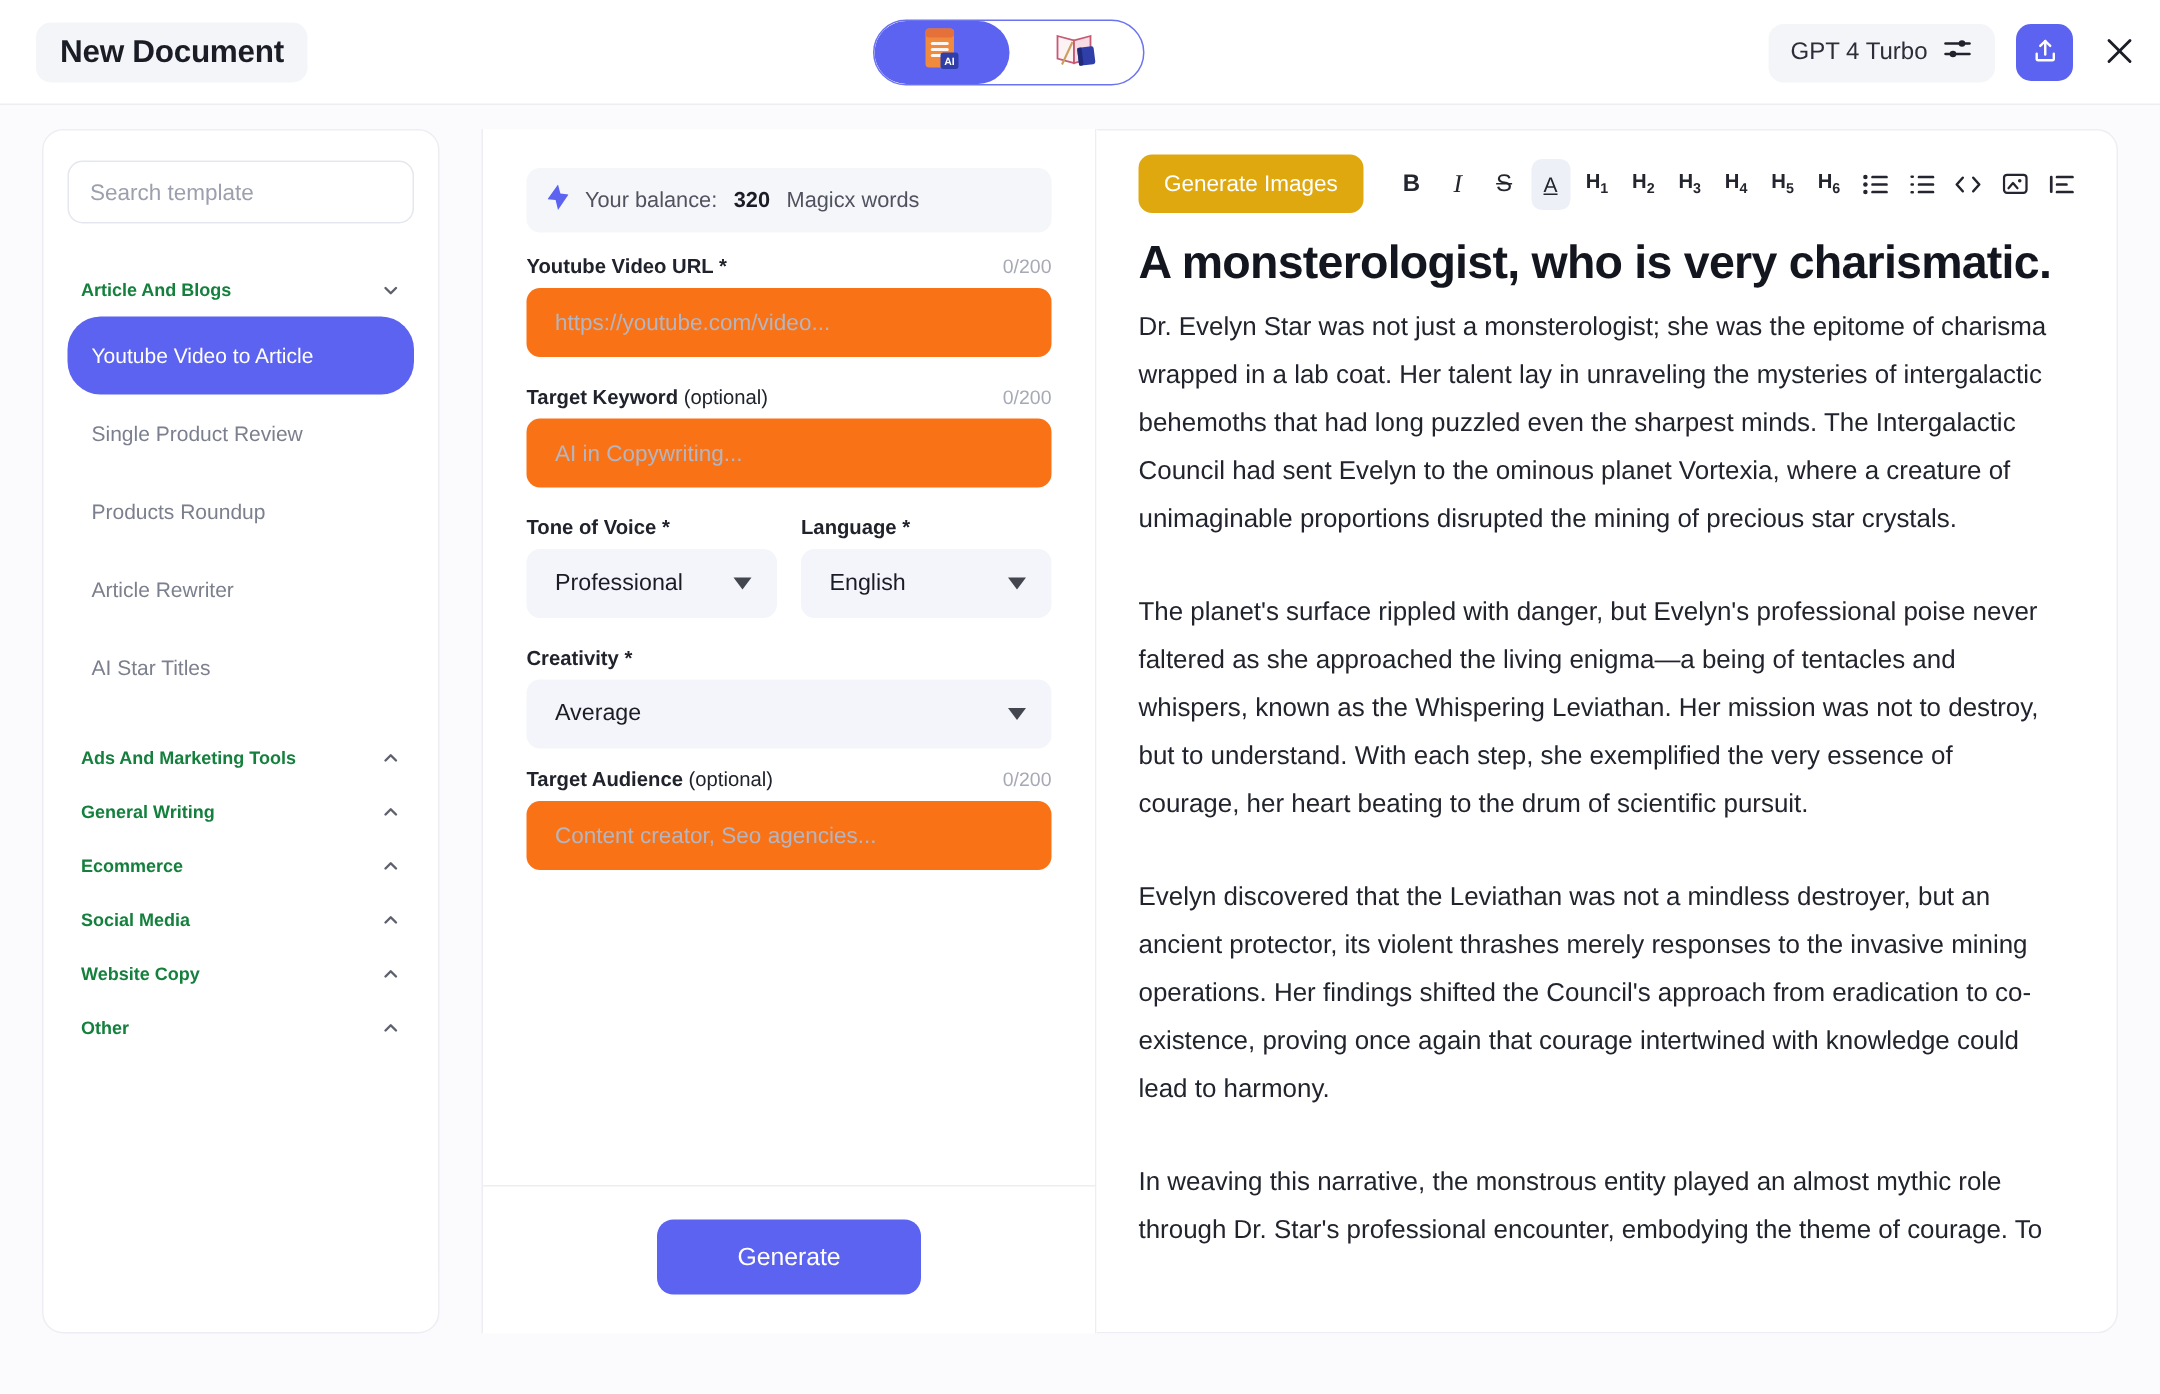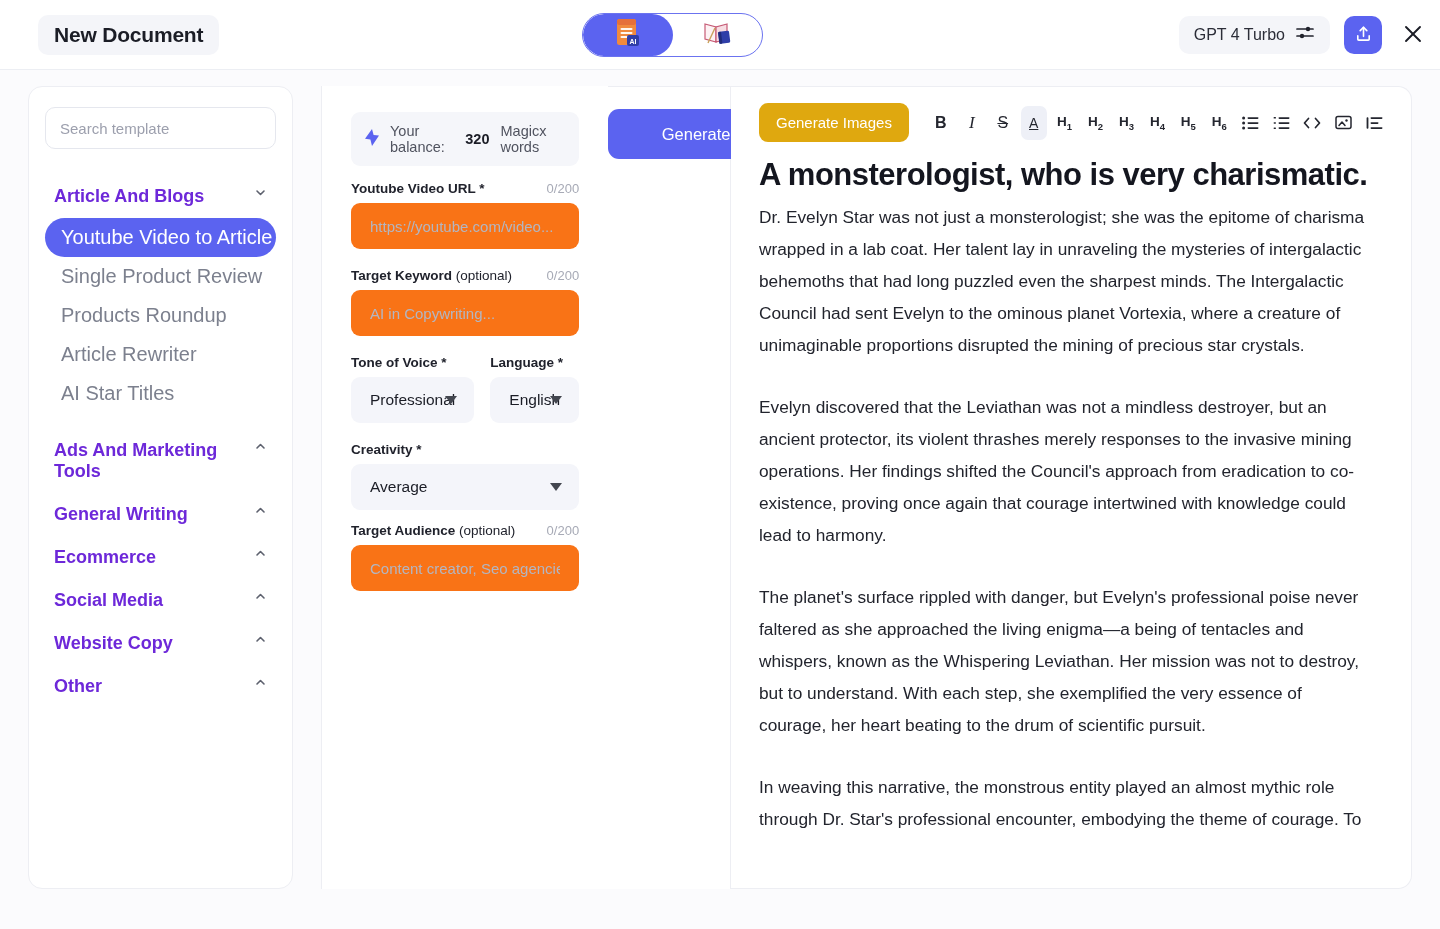--- a/index.html
+++ b/index.html
@@ -11,21 +11,21 @@
   }
 
   
   .header {
     position: relative;
     height: 70px;
     background: #ffffff;
     border-bottom: 1px solid #eceef3;
     display: flex;
     align-items: center;
-    padding: 0 38px;
+    padding: 0 24px;
   }
   .doc-title {
     font-size: 21px;
     font-weight: 600;
     color: #1b1d26;
     background: #f4f5f9;
     border-radius: 10px;
     padding: 8px 16px;
     letter-spacing: -0.2px;
   }
@@ -97,51 +97,51 @@
     border-radius: 10px;
     padding: 1px 14px;
     font-size: 15px;
     color: #2b2d38;
     font-family: "Liberation Sans", sans-serif;
     outline: none;
     background: #ffffff;
   }
   .search-box::placeholder { color: #9c9fad; }
   .group-head {
-    display: flex; align-items: flex-start; justify-content: space-between;
+    display: flex; align-items: flex-end; justify-content: space-between;
     padding: 11px 9px;
-    font-size: 18px;
+    font-size: 12px;
     font-weight: 700;
-    color: #6d28d9;
+    color: #15803d;
     cursor: pointer;
   }
   .group-head.first { margin-top: 26px; }
   .chev { width: 13px; height: 13px; color: #5d616e; display: flex; }
   .tmpl-item {
-    padding: 8px 16px;
-    font-size: 20px;
+    padding: 18px 16px;
+    font-size: 14px;
     color: #7c808e;
     border-radius: 22px;
     cursor: pointer;
     white-space: nowrap;
   }
   .tmpl-item.active {
     background: #5b63f0;
     color: #ffffff;
   }
 
   
   .form-panel {
     width: 410px;
     margin-left: 28px;
     background: #ffffff;
     border-left: 1px solid #edeef3;
     border-right: 1px solid #edeef3;
     position: relative;
-    display: flex; flex-direction: row;
+    display: flex; flex-direction: column;
   }
   .form-scroll { padding: 26px 29px 0 29px; flex: 1; }
   .balance {
     display: flex; align-items: center; gap: 11px;
     background: #f5f6fa;
     border-radius: 9px;
     padding: 11px 14px;
     font-size: 14.5px;
     color: #50535f;
     margin-bottom: 15px;
@@ -560,18 +560,18 @@
           <rect x="4.5" y="1.2" width="12" height="1.7" rx="0.8"></rect>
           <rect x="4.5" y="6.2" width="8" height="1.7" rx="0.8"></rect>
           <rect x="4.5" y="11.2" width="12" height="1.7" rx="0.8"></rect>
         </svg>
       </button>
     </div>
 
     <div class="doc-body">
       <div class="doc-h1">A monsterologist, who is very charismatic.</div>
       <p class="doc-p">Dr. Evelyn Star was not just a monsterologist; she was the epitome of charisma wrapped in a lab coat. Her talent lay in unraveling the mysteries of intergalactic behemoths that had long puzzled even the sharpest minds. The Intergalactic Council had sent Evelyn to the ominous planet Vortexia, where a creature of unimaginable proportions disrupted the mining of precious star crystals.</p>
+      <p class="doc-p">The planet's surface rippled with danger, but Evelyn's professional poise never faltered as she approached the living enigma—a being of tentacles and whispers, known as the Whispering Leviathan. Her mission was not to destroy, but to understand. With each step, she exemplified the very essence of courage, her heart beating to the drum of scientific pursuit.</p>
       <p class="doc-p">Evelyn discovered that the Leviathan was not a mindless destroyer, but an ancient protector, its violent thrashes merely responses to the invasive mining operations. Her findings shifted the Council's approach from eradication to co-existence, proving once again that courage intertwined with knowledge could lead to harmony.</p>
-      <p class="doc-p">The planet's surface rippled with danger, but Evelyn's professional poise never faltered as she approached the living enigma—a being of tentacles and whispers, known as the Whispering Leviathan. Her mission was not to destroy, but to understand. With each step, she exemplified the very essence of courage, her heart beating to the drum of scientific pursuit.</p>
       <p class="doc-p">In weaving this narrative, the monstrous entity played an almost mythic role through Dr. Star's professional encounter, embodying the theme of courage. To</p>
     </div>
   </div>
 </div>
 
 </body></html>

